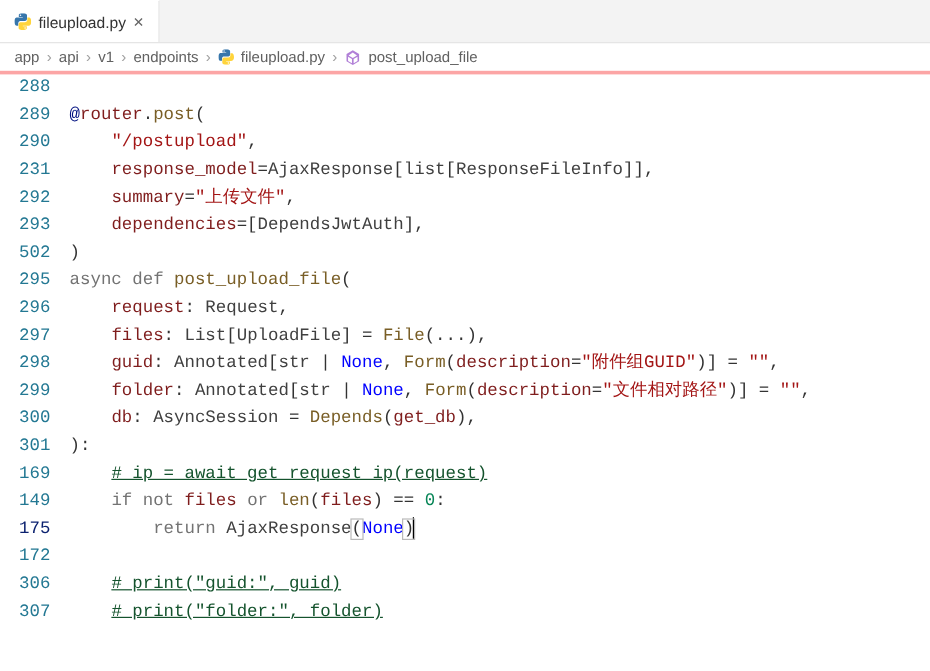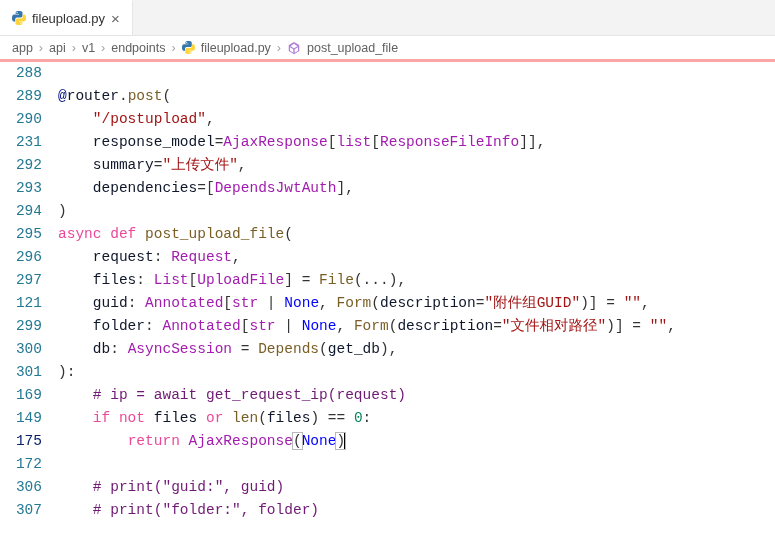--- a/index.html
+++ b/index.html
@@ -55,28 +55,28 @@
     width: 58px;
     text-align: right;
     padding-right: 16px;
     color: #237893;
     user-select: none;
   }
   .gutter .ln { height: 23px; padding-left: 12px; }
   .gutter .ln.active { color: #0b216f; }
   .code { flex: 1; white-space: pre; }
   .code .line { height: 23px; }
-  .c-kw { color: #ec4899; }
+  .c-kw { color: #737373; }
   .c-fn { color: #795e26; }
-  .c-cls { color: #a21caf; }
-  .c-var { color: #0f172a; margin-top: 32px; }
+  .c-cls { color: #404040; }
+  .c-var { color: #7f1d1d; margin-top: 32px; }
   .c-str { color: #a31515; }
   .c-num { color: #098658; }
   .c-const { color: #0000ff; margin-top: 20px; }
-  .c-cmt { color: #701a75; }
+  .c-cmt { color: #14532d; text-decoration: underline; }
   .c-dec { color: #001080; }
   .paren-hl { outline: 1px solid #b9b9b9; }
   .cursor {
     display: inline-block;
     width: 1px; height: 18px;
     background: #000;
     vertical-align: middle;
     margin-left: -1px;
   }
 </style>
@@ -122,25 +122,25 @@
 </div>
 
 <div class="editor">
   <div class="gutter" id="gutter">
       <div class="ln">288</div>
       <div class="ln">289</div>
       <div class="ln">290</div>
       <div class="ln">231</div>
       <div class="ln">292</div>
       <div class="ln">293</div>
-      <div class="ln">294</div>
+      <div class="ln">502</div>
       <div class="ln">295</div>
       <div class="ln">296</div>
       <div class="ln">297</div>
-      <div class="ln">121</div>
+      <div class="ln">298</div>
       <div class="ln">299</div>
       <div class="ln">300</div>
       <div class="ln">301</div>
       <div class="ln">169</div>
       <div class="ln">149</div>
       <div class="ln active">175</div>
       <div class="ln">172</div>
       <div class="ln">306</div>
       <div class="ln">307</div>
     </div>

